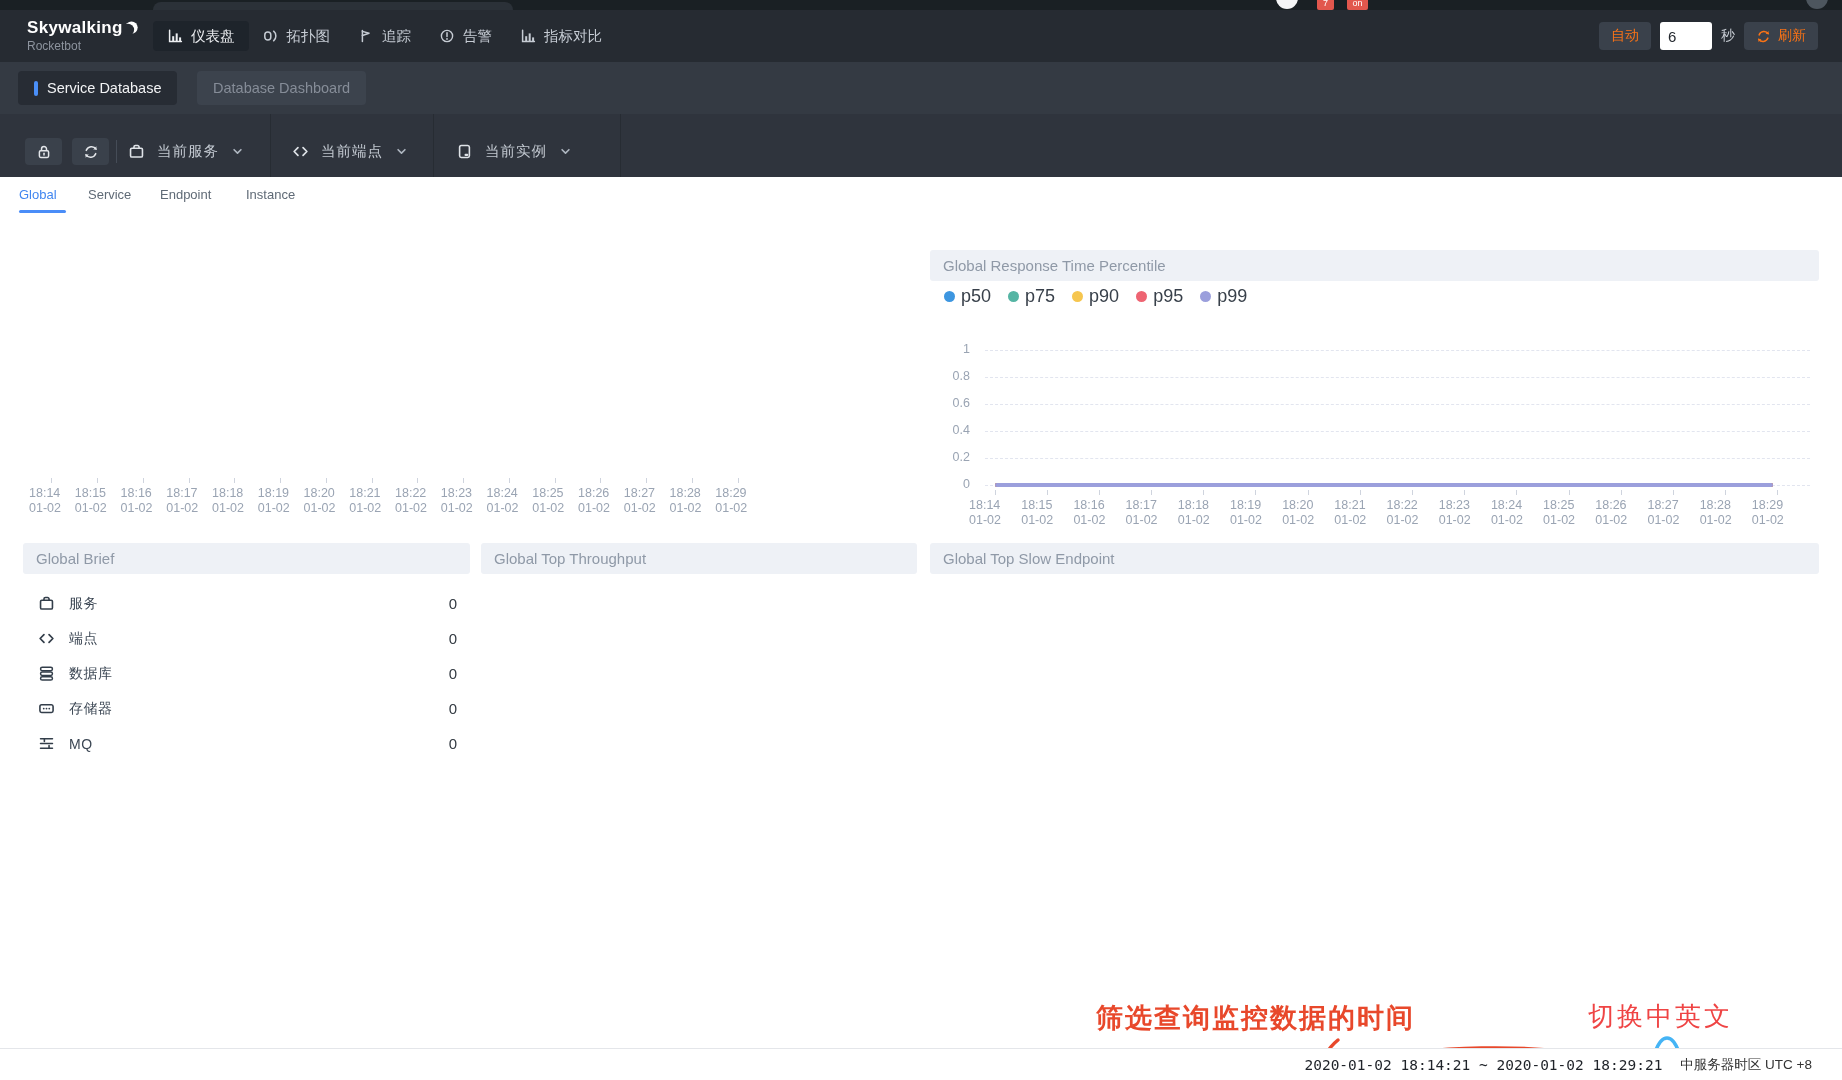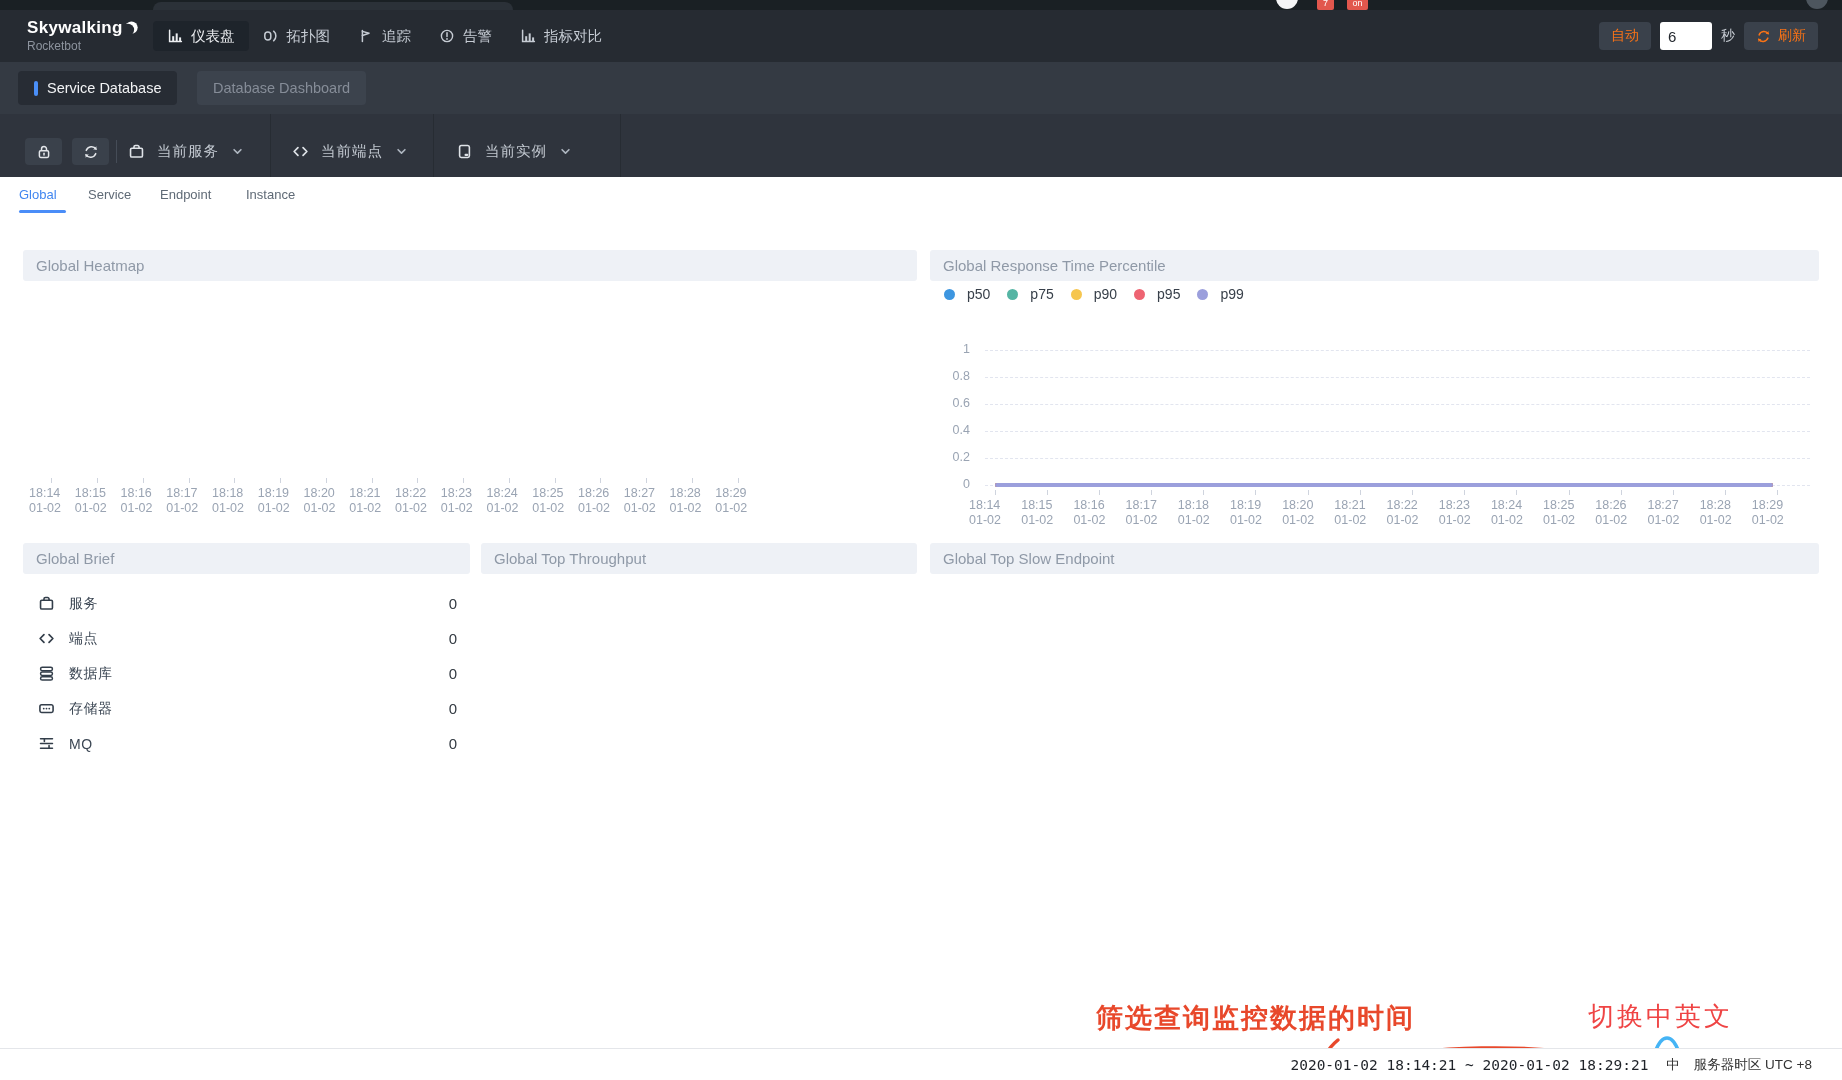--- a/index.html
+++ b/index.html
@@ -50,33 +50,33 @@
   .panel-header{height:31px;background:#eef1f6;border-radius:3px;color:#8f99a7;font-size:15px;
                 line-height:31px;padding-left:13px;box-sizing:border-box}
   .xaxis{position:absolute;display:flex;justify-content:space-between}
   .xlab{width:52px;text-align:left;color:#9aa4b3;font-size:12.5px;line-height:15px}
   .xlab .tick{display:block;width:1px;height:5px;background:#cfd4de;margin:0 auto 3px}
   .xlab span{display:block}
   .grid{position:absolute;left:55px;width:825px;border-top:1px dashed #e2e5ef;height:0}
   .ylab{position:absolute;left:0;width:40px;text-align:right;color:#9aa4b3;font-size:12.5px}
   .dline{position:absolute;left:65px;width:778px;height:4px;border-radius:2px}
   .leg{position:absolute;top:36px;left:14px;display:flex;align-items:center;gap:17px}
-  .leg-item{display:flex;align-items:center;gap:12px;font-size:14px;color:#38404a;cursor:pointer}
+  .leg-item{display:flex;align-items:center;gap:6px;font-size:18px;color:#38404a;cursor:pointer}
   .leg-item .dot{width:11px;height:11px;border-radius:50%}
   
   .brief-row{display:flex;align-items:center;height:35px;padding:0 13px 0 15px;color:#3c4754;font-size:14px}
   .brief-row .lbl{margin-left:14px;letter-spacing:.5px}
   .brief-row .val{margin-left:auto;font-size:15px;color:#333a42}
   .brief-icon{color:#333e4a;display:flex}
   
   .footer{left:0;top:1048px;width:1842px;height:32px;background:#fff;border-top:1px solid #e4e6ea;
           box-sizing:border-box;display:flex;align-items:center;justify-content:flex-end;padding-right:30px}
   .time-range{font-family:"DejaVu Sans Mono","Liberation Mono",monospace;font-size:14.5px;color:#1f2329;cursor:pointer}
   .lang{margin-left:18px;font-size:13.5px;color:#333;cursor:pointer}
-  .tz{margin-left:14px;font-size:13.5px;color:#333}
+  .tz{font-size:13.5px;color:#333}
   
   .note-red{color:#e8482b;font-size:27px;font-weight:bold;letter-spacing:2px}
   .note-blue{color:#ef4444;font-size:26px;letter-spacing:3px}
   svg.ink{position:absolute;pointer-events:none}
   .hidden-defs{position:absolute;width:0;height:0;overflow:hidden}
 </style>
 </head>
 <body>
 
 <svg class="hidden-defs" aria-hidden="true">
@@ -270,21 +270,20 @@
 
 <div class="abs viewtabs">
   <span class="vtab active" style="left:19px">Global</span>
   <span class="vtab" style="left:88px">Service</span>
   <span class="vtab" style="left:160px">Endpoint</span>
   <span class="vtab" style="left:246px">Instance</span>
   <span class="vtab-underline" style="left:19px;width:47px"></span>
 </div>
 
 <div class="abs" style="left:23px;top:250px;width:894px;height:290px">
-  <div class="panel-header">Global Heatmap</div>
   <div class="xaxis" style="left:6px;top:228px;width:732px">
       <div class="xlab">
         <i class="tick"></i>
         <span>18:14</span>
         <span>01-02</span>
       </div>
       <div class="xlab">
         <i class="tick"></i>
         <span>18:15</span>
         <span>01-02</span>

